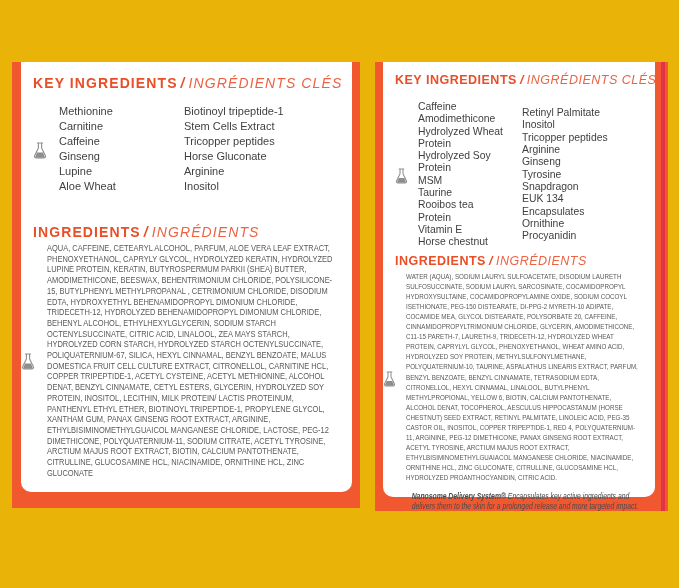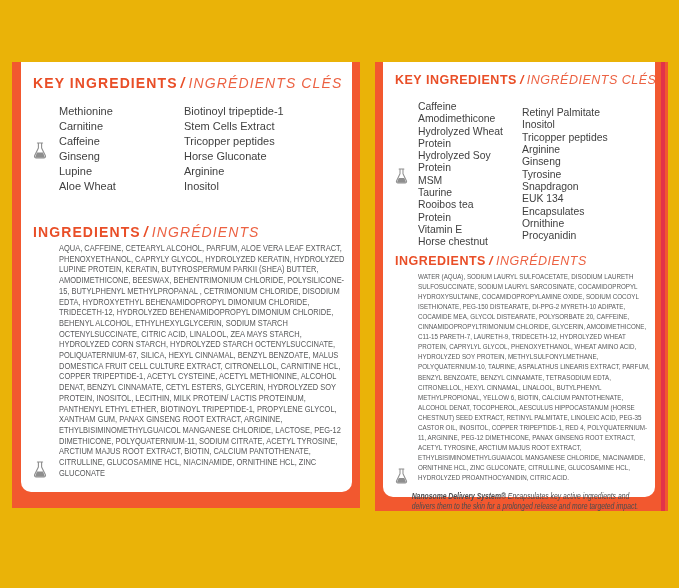--- a/index.html
+++ b/index.html
@@ -27,21 +27,21 @@
   .panel-left  .key-row .flask{margin-right:12px;}
   .panel-right .key-row .flask{margin-right:10px;}
   .kcol{color:#3F3F3F;}
   .panel-left  .kcol{font-size:11px;line-height:15px;}
   .panel-left  .kcol-1{width:113px;margin-right:12px;}
   .panel-left  .kcol-2{width:160px;}
   .panel-right .kcol{font-size:10.4px;line-height:12.3px;}
   .panel-right .kcol-1{width:92px;margin-right:12px;}
   .panel-right .kcol-2{width:125px;}
 
-  .ing-row{display:flex;padding-left:12px;margin-top:3px;align-items:flex-end;}
+  .ing-row{display:flex;padding-left:0;margin-top:3px;align-items:center;}
   .panel-left  .ing-row .flask{margin-right:12px;}
   .panel-right .ing-row .flask{margin-right:10px;}
   .ing-text{color:#57585A;transform-origin:0 0;}
   .panel-left  .ing-text{font-size:8.5px;line-height:10.7px;flex:0 0 330px;width:330px;transform:scaleX(0.88);}
   .panel-right .ing-text{font-size:8px;line-height:10.1px;flex:0 0 300px;width:300px;transform:scaleX(0.78);}
 
   .note{padding-left:35px;margin-top:7px;font-style:italic;font-size:8.3px;line-height:10.5px;
         color:#4B4C4E;width:280px;transform:scaleX(0.82);transform-origin:0 0;}
   .note .lead{font-weight:bold;}
 </style>

